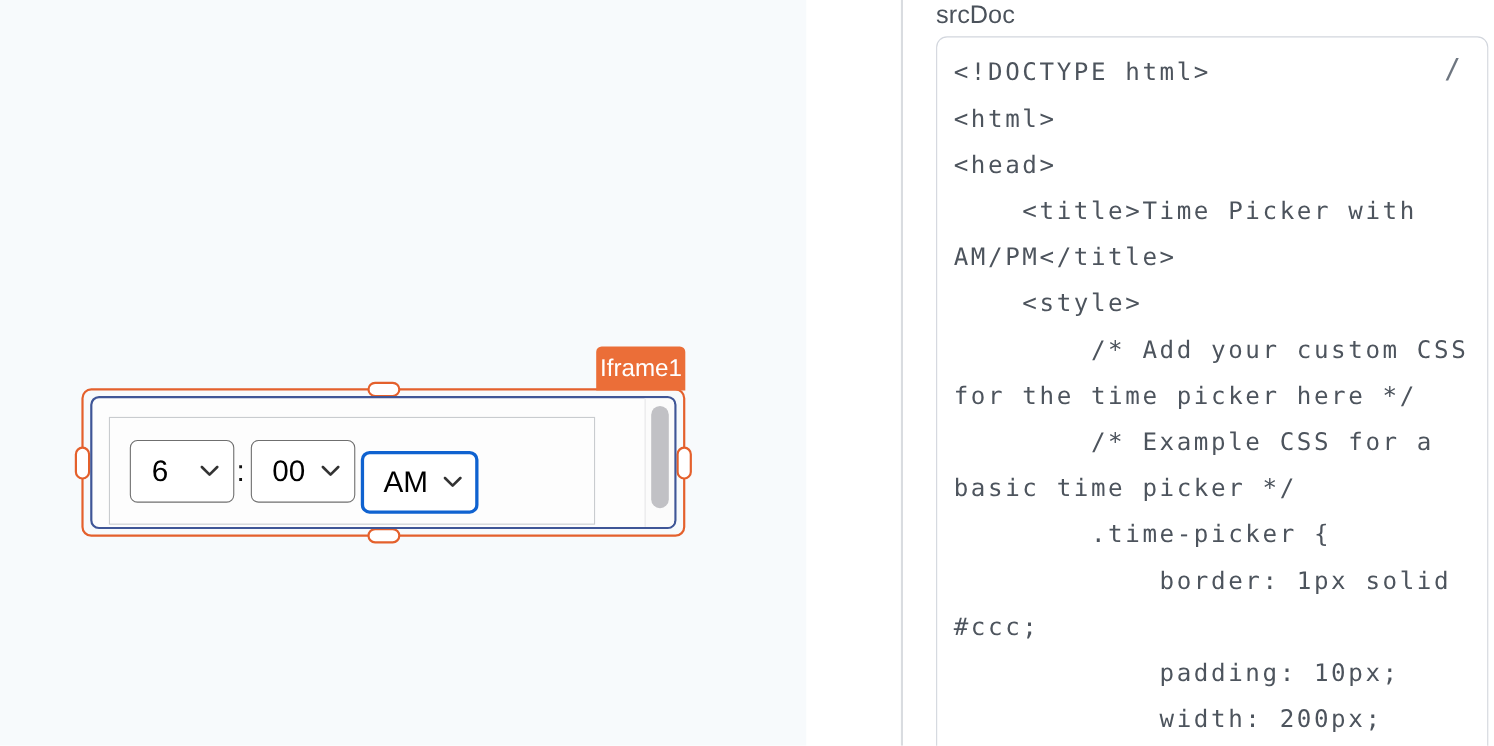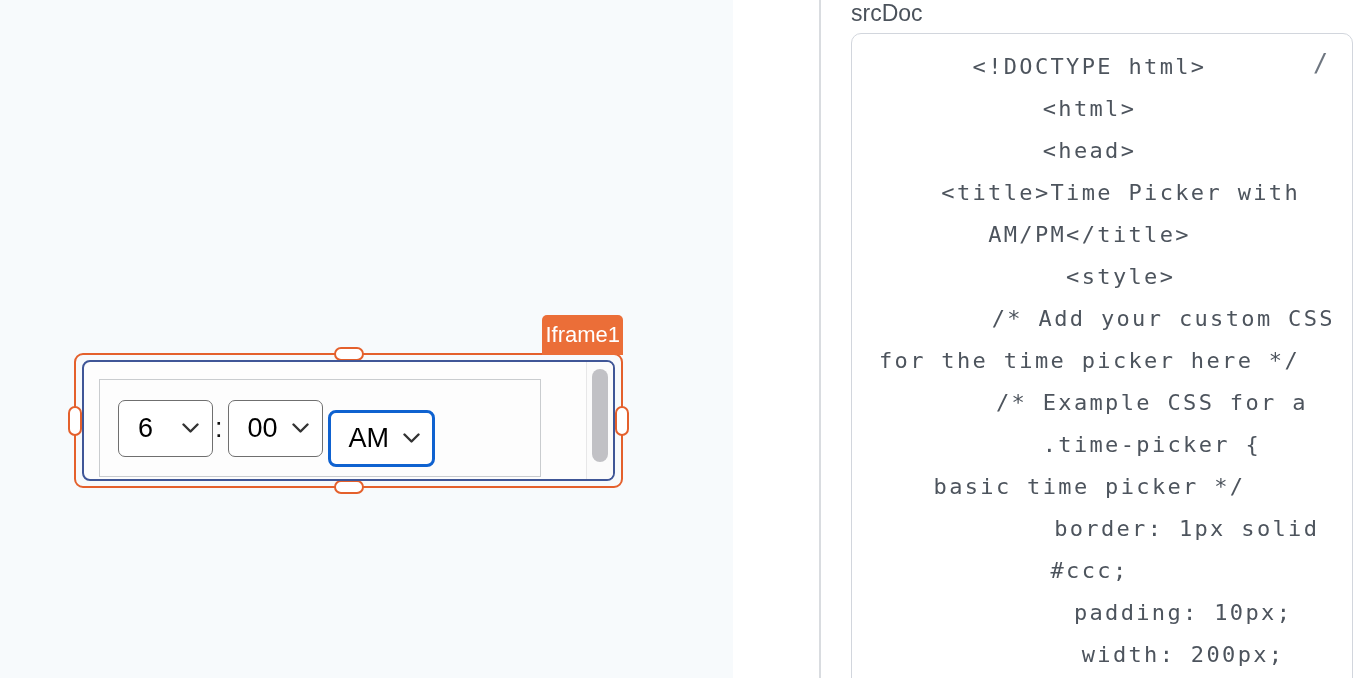--- a/index.html
+++ b/index.html
@@ -77,21 +77,21 @@
   .code-editor {
     position: absolute; left: 30px; top: 33px; width: 502px; height: 680px;
     border: 1px solid #d2d6dd; border-radius: 10px; background: #ffffff;
     cursor: text; overflow: hidden;
   }
   .code-content {
     position: absolute; left: 15px; right: 40px; top: 12px;
     font-family: "DejaVu Sans Mono", "Liberation Mono", monospace;
     font-size: 22px; letter-spacing: 2.35px; line-height: 42px; color: #4d545d;
   }
-  .code-line { white-space: pre; height: 42px; text-align: center; }
+  .code-line { white-space: pre; height: 42px; }
   .slash-command {
     position: absolute; top: 14px; right: 24px;
     font-family: "DejaVu Sans Mono", "Liberation Mono", monospace;
     font-size: 25px; color: #6e7680; cursor: pointer;
   }
 </style>
 </head>
 <body>
 
 <div class="canvas">
@@ -150,21 +150,21 @@
     <div class="code-content">
       <div class="code-line">&lt;!DOCTYPE html&gt;</div>
       <div class="code-line">&lt;html&gt;</div>
       <div class="code-line">&lt;head&gt;</div>
       <div class="code-line">    &lt;title&gt;Time Picker with</div>
       <div class="code-line">AM/PM&lt;/title&gt;</div>
       <div class="code-line">    &lt;style&gt;</div>
       <div class="code-line">        /* Add your custom CSS</div>
       <div class="code-line">for the time picker here */</div>
       <div class="code-line">        /* Example CSS for a</div>
+      <div class="code-line">basic time picker */</div>
       <div class="code-line">        .time-picker {</div>
-      <div class="code-line">basic time picker */</div>
       <div class="code-line">            border: 1px solid</div>
       <div class="code-line">#ccc;</div>
       <div class="code-line">            padding: 10px;</div>
       <div class="code-line">            width: 200px;</div>
     </div>
   </div>
 </div>
 
 </body></html>

